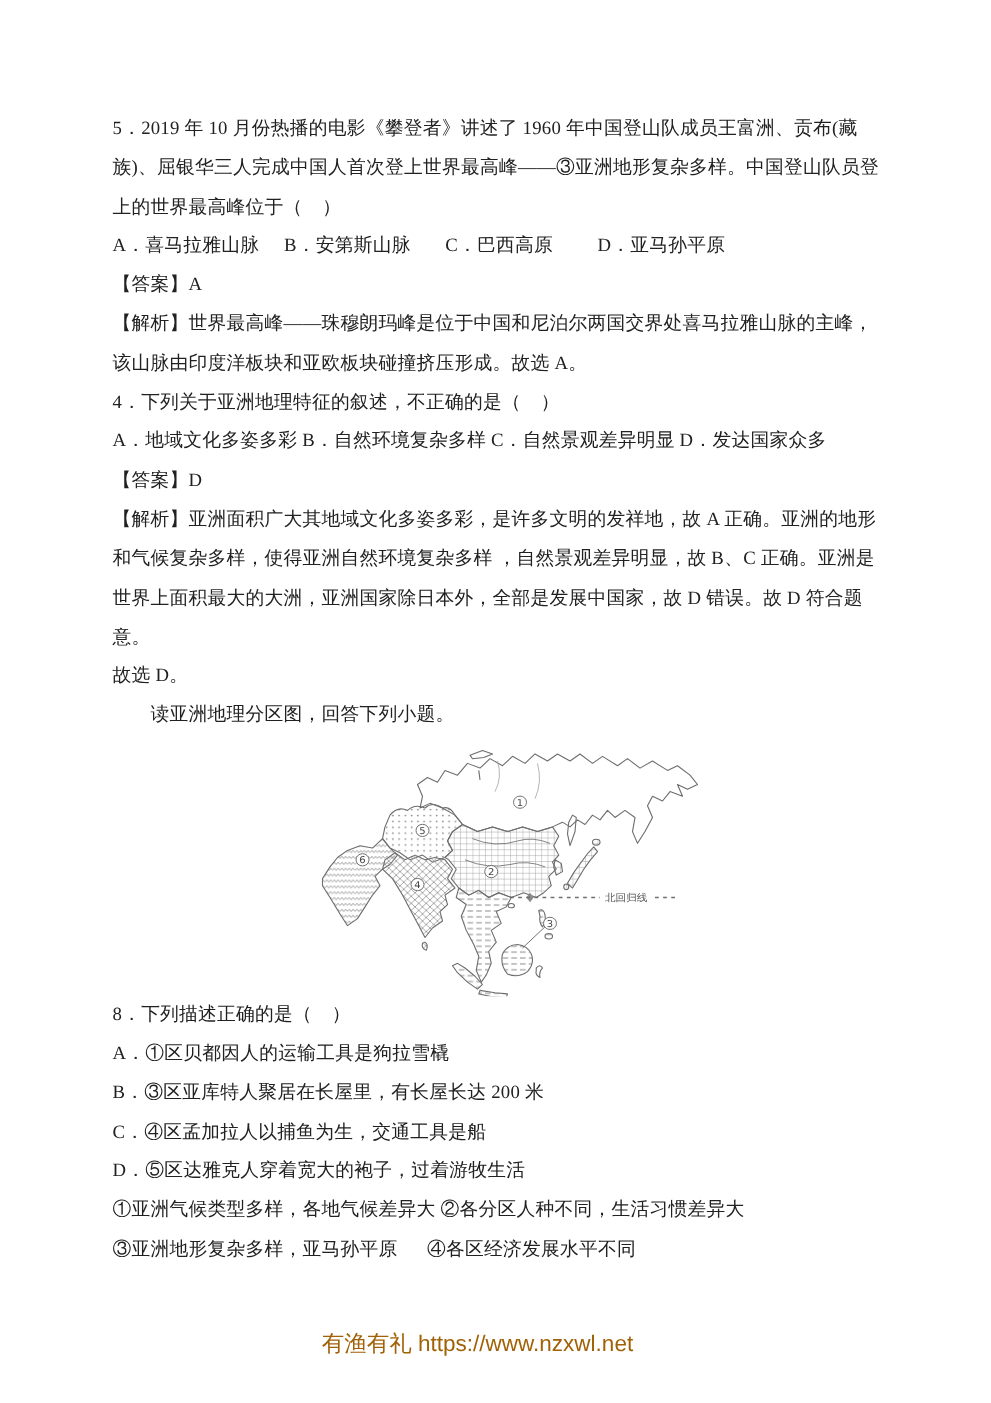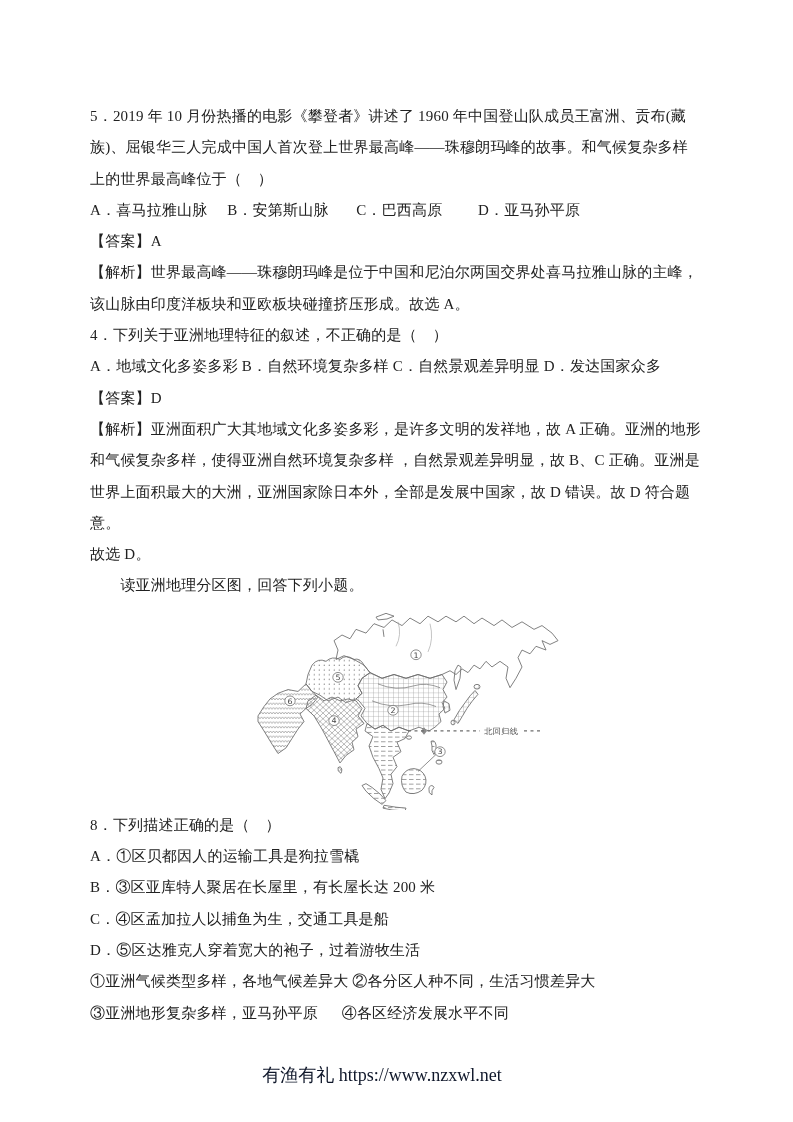--- a/index.html
+++ b/index.html
@@ -5,49 +5,49 @@
   html,body{margin:0;padding:0;background:#ffffff;}
   .page{
     position:relative;
     width:793px;height:1122px;
     background:#ffffff;
     overflow:hidden;
     font-family:"Liberation Serif","DejaVu Serif",serif;
     color:#212121;
   }
   .content{
-    position:absolute;left:90px;top:101px;width:620px;
+    position:absolute;left:90px;top:88px;width:620px;
   }
   .line{
     font-size:15px;
     line-height:31.3px;
     white-space:pre-wrap;
     letter-spacing:0.2px;
   }
   .map-wrap{
     width:320px;height:207px;
     margin:1px 0 0 158px;
   }
   .footer{
     position:absolute;left:0;top:1063px;width:764px;
     text-align:center;
     font-size:18px;line-height:24px;
-    color:#0f172a;
-    font-family:Liberation Serif, serif;
+    color:#a16207;
+    font-family:Liberation Sans, sans-serif;
   }
   svg text{font-family:"DejaVu Sans","Liberation Sans",sans-serif;}
 </style>
 </head>
 <body>
 
 <div class="page">
   <div class="content">
 
     <div class="line">5．2019 年 10 月份热播的电影《攀登者》讲述了 1960 年中国登山队成员王富洲、贡布(藏</div>
-    <div class="line">族)、屈银华三人完成中国人首次登上世界最高峰——珠穆朗玛峰的故事。和气候复杂多样</div>
+    <div class="line">族)、屈银华三人完成中国人首次登上世界最高峰——③亚洲地形复杂多样。中国登山队员登</div>
     <div class="line">上的世界最高峰位于（    ）</div>
     <div class="line">A．喜马拉雅山脉     B．安第斯山脉       C．巴西高原         D．亚马孙平原</div>
     <div class="line">【答案】A</div>
     <div class="line">【解析】世界最高峰——珠穆朗玛峰是位于中国和尼泊尔两国交界处喜马拉雅山脉的主峰，</div>
     <div class="line">该山脉由印度洋板块和亚欧板块碰撞挤压形成。故选 A。</div>
 
     <div class="line">4．下列关于亚洲地理特征的叙述，不正确的是（    ）</div>
     <div class="line">A．地域文化多姿多彩 B．自然环境复杂多样 C．自然景观差异明显 D．发达国家众多</div>
     <div class="line">【答案】D</div>
     <div class="line">【解析】亚洲面积广大其地域文化多姿多彩，是许多文明的发祥地，故 A 正确。亚洲的地形</div>

